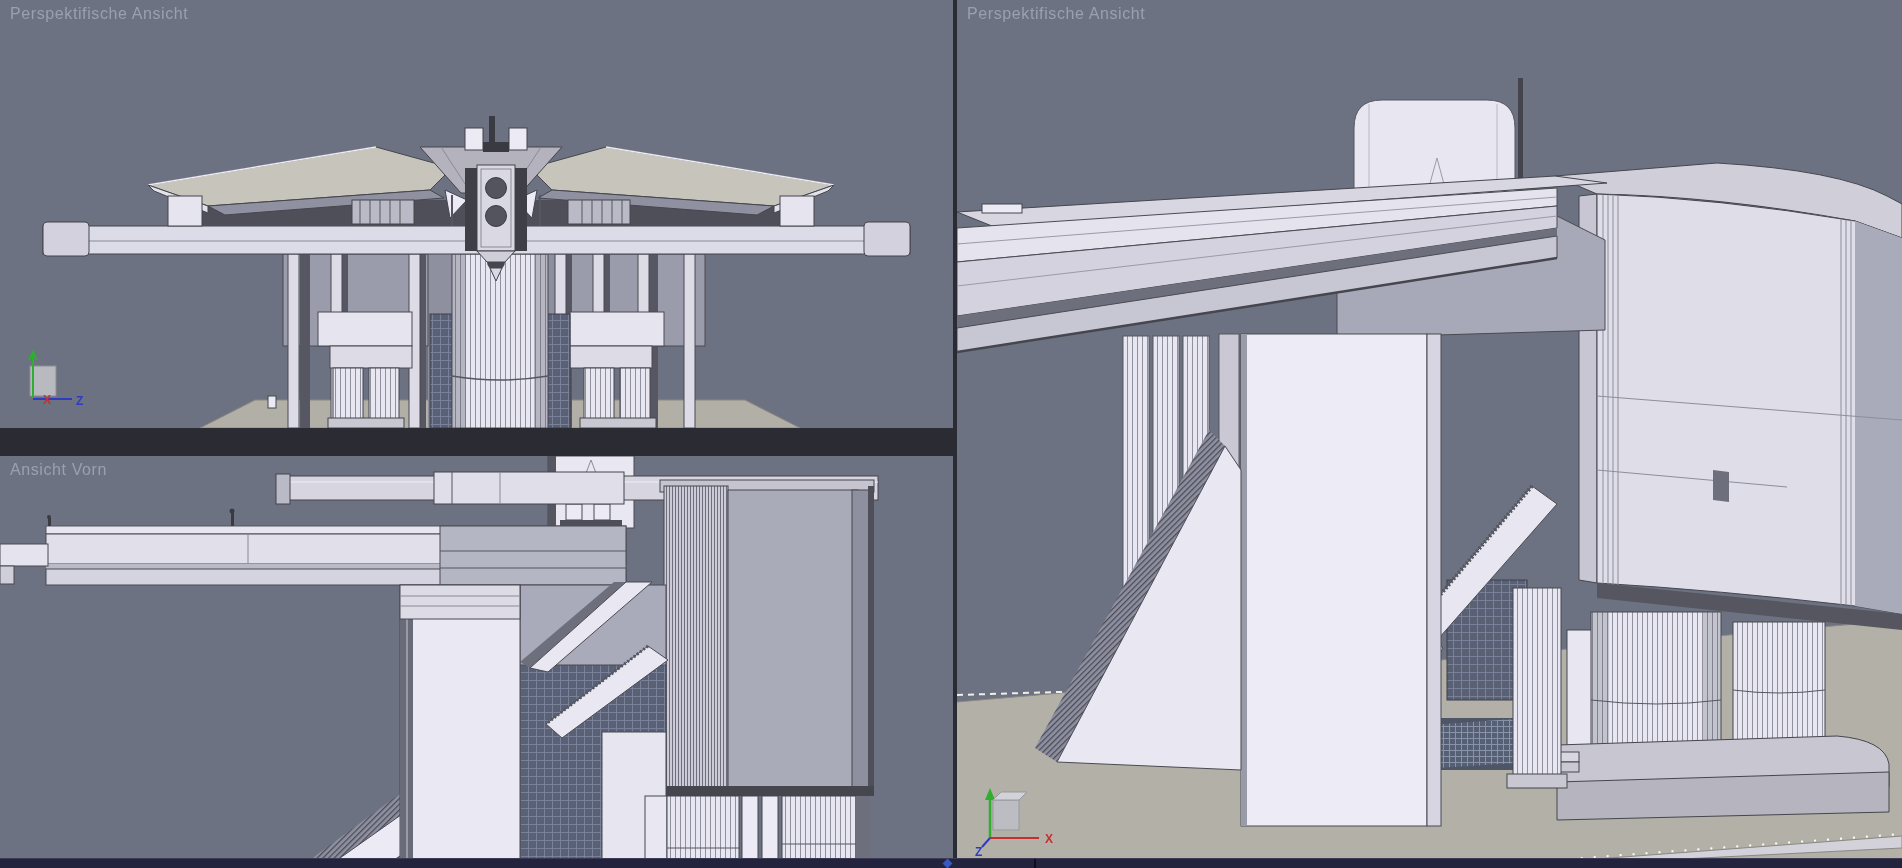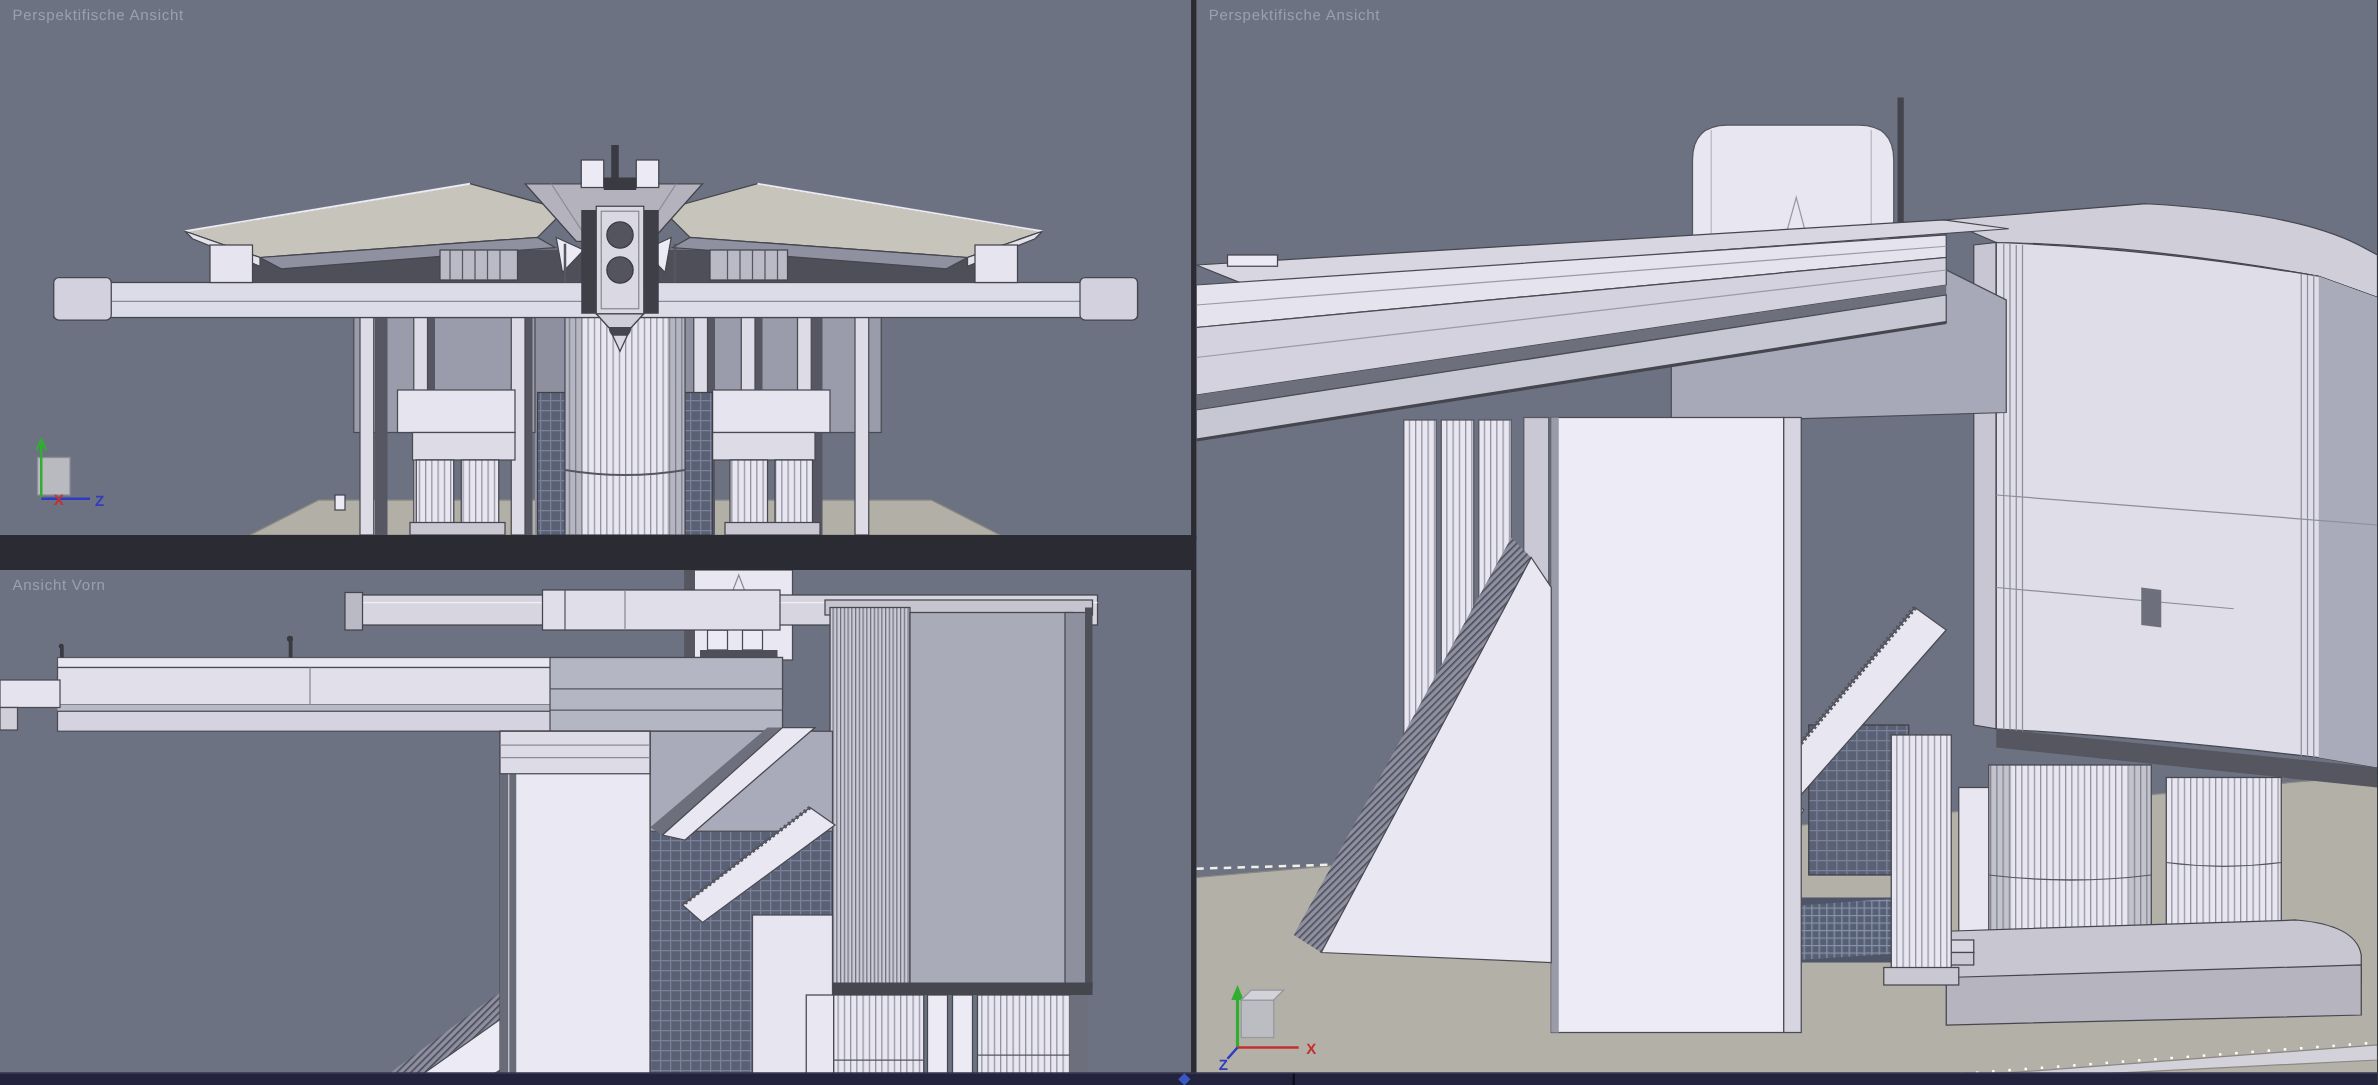--- a/index.html
+++ b/index.html
@@ -2,21 +2,21 @@
 <html><head>
 <meta charset="utf-8">
 <style>
   html,body{margin:0;padding:0;background:#2a2b33;}
   #stage{position:relative;width:1902px;height:868px;overflow:hidden;background:#2a2b33;
          font-family:"Liberation Sans",sans-serif;}
   .viewport{position:absolute;overflow:hidden;background:#6d7282;}
   #vp-tl{left:0;top:0;width:953px;height:428px;}
   #vp-bl{left:0;top:456px;width:953px;height:514px;}
   #vp-r {left:957px;top:0;width:945px;height:868px;}
-  .vp-label{position:absolute;left:10px;top:5px;font-size:12px;letter-spacing:.6px;
+  .vp-label{position:absolute;left:10px;top:5px;font-size:16px;letter-spacing:.6px;
             color:#9aa0ad;z-index:5;user-select:none;}
   .splitter{position:absolute;background:#2a2b33;z-index:4;}
   #split-h{left:0;top:428px;width:957px;height:4px;}
   #split-v{left:953px;top:0;width:4px;height:868px;}
   #bottom-bar{position:absolute;left:0;top:858px;width:1902px;height:10px;background:#23233d;
               border-top:1px solid #3c3d55;z-index:6;}
   #scrub{position:absolute;left:944px;top:1px;width:7px;height:7px;background:#3a57c4;
          transform:rotate(45deg);}
   #bar-tick{position:absolute;left:1034px;top:0;width:2px;height:9px;background:#0e0e20;}
   svg{display:block;}

